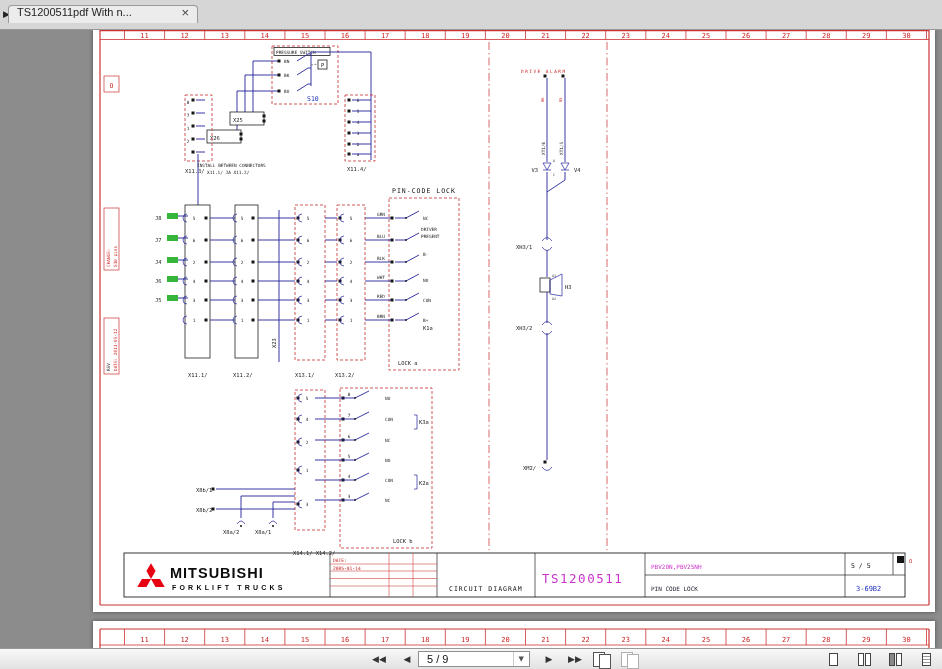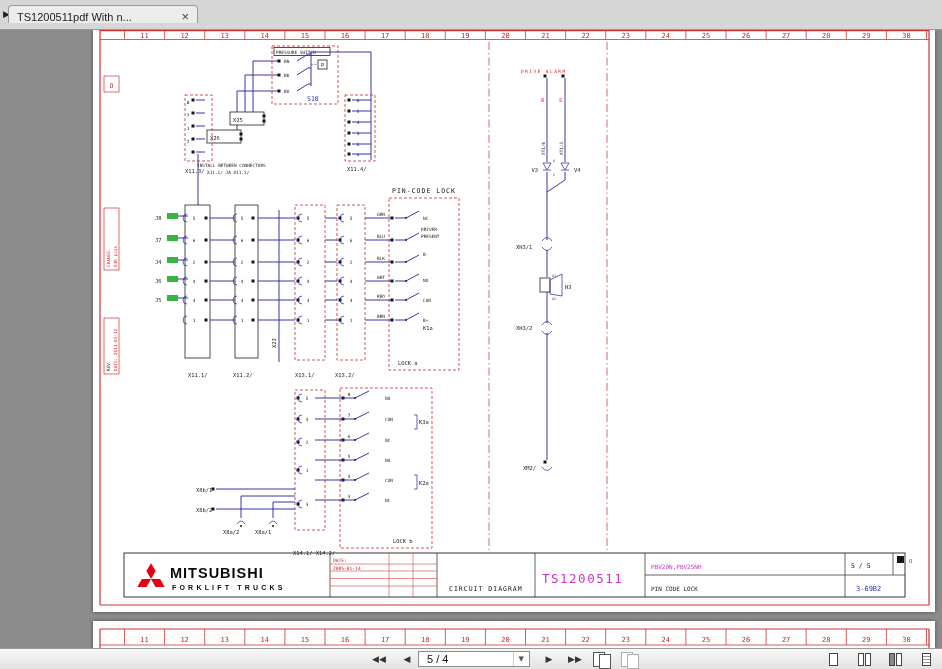--- a/index.html
+++ b/index.html
@@ -4,21 +4,21 @@
 <style>
   html,body{margin:0;padding:0}
   body{width:942px;height:669px;overflow:hidden;position:relative;
        font-family:"Liberation Sans",sans-serif;background:#8c8c8c}
   
   .tabbar{position:absolute;left:0;top:0;width:942px;height:30px;background:#d6d6d6;
           border-bottom:1px solid #999;box-sizing:border-box}
   .tabscroll{position:absolute;left:3px;top:9px;font-size:9px;color:#222}
   .tab{position:absolute;left:8px;top:5px;width:190px;height:18px;background:#ececec;
        border:1px solid #9a9a9a;border-bottom:none;border-radius:4px 4px 0 0;
-       display:flex;align-items:flex-end;padding:0 8px;box-sizing:border-box}
+       display:flex;align-items:flex-start;padding:0 8px;box-sizing:border-box}
   .tabtitle{font-size:11px;color:#222;flex:1;white-space:nowrap;overflow:hidden}
   .tabclose{font-size:13px;color:#444;margin-left:6px;line-height:1}
   
   .viewer{position:absolute;left:0;top:30px;width:942px;height:618px;background:#8c8c8c;overflow:hidden}
   .page{position:absolute;left:93px;width:842px;background:#fff;box-shadow:0 0 4px rgba(0,0,0,.45)}
   .page1{top:0;height:582px}
   .page2{top:591px;height:28px}
   
   .bottombar{position:absolute;left:0;top:648px;width:942px;height:21px;
              background:linear-gradient(#f8f8f8,#e2e2e2);border-top:1px solid #9a9a9a;box-sizing:border-box}
@@ -610,21 +610,21 @@
         <line x1="793.4" y1="8" x2="793.4" y2="24" class="rline"></line>
         <line x1="833.5" y1="8" x2="833.5" y2="24" class="rline"></line>
       </svg>
   </div>
 </div>
 
 <div class="bottombar">
   <button class="navbtn" style="left:366px">◀◀</button>
   <button class="navbtn" style="left:394px">◀</button>
   <div class="pagebox">
-    <span>5 / 4</span>
+    <span>5 / 9</span>
     <span class="dd">▼</span>
   </div>
   <button class="navbtn" style="left:536px">▶</button>
   <button class="navbtn" style="left:562px">▶▶</button>
   <div class="tool abs" style="left:590px">
     <div class="doc"></div>
       <div class="doc d2"></div>
   </div>
   <div class="tool abs" style="left:618px">
     <div class="doc dis"></div>

